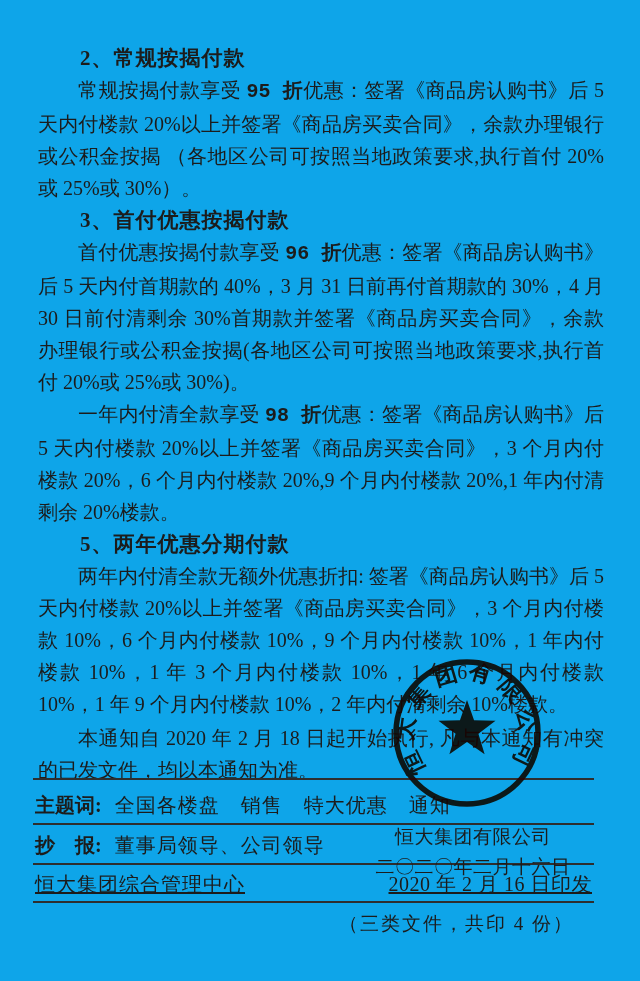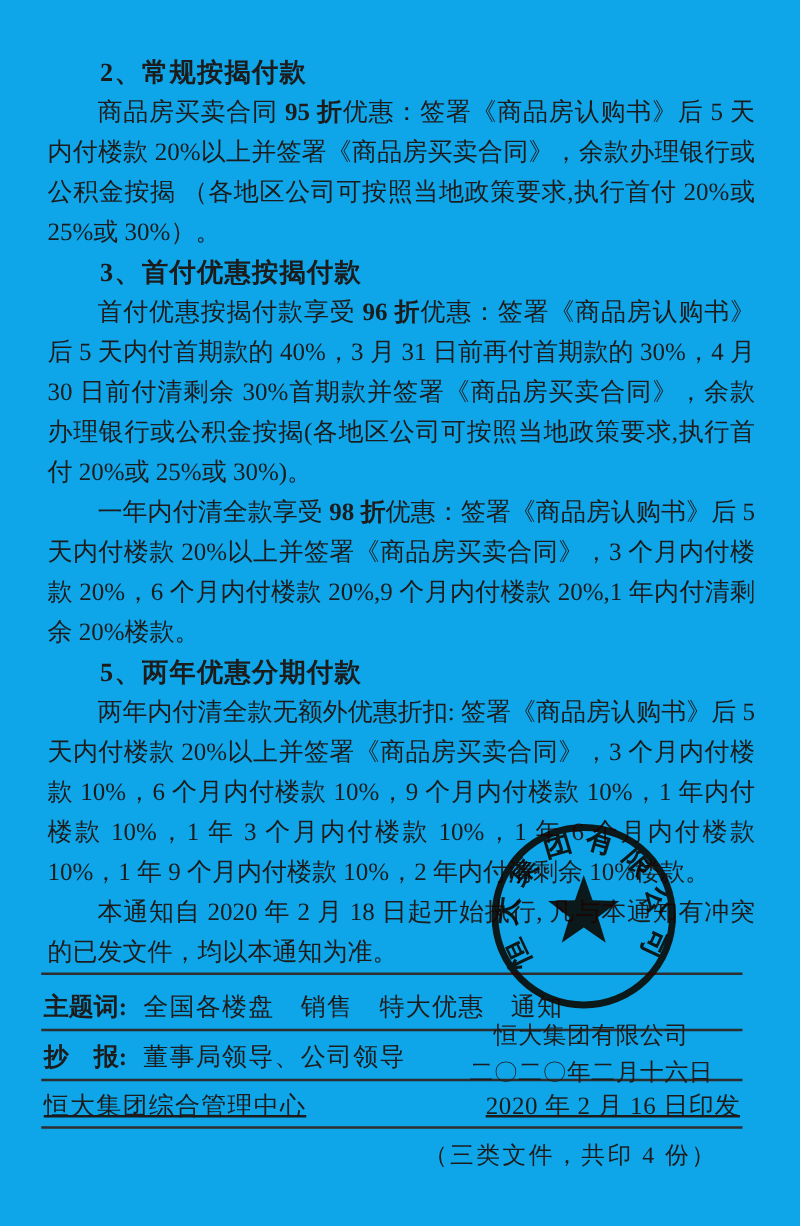--- a/index.html
+++ b/index.html
@@ -29,21 +29,21 @@
     letter-spacing: 1px;
   }
   .sec-para {
     margin: 0;
     font-size: 20px;
     line-height: 32px;
     text-indent: 2em;
     text-align: justify;
     text-justify: inter-ideograph;
   }
-  .bold-run { font-weight: bold; }
+  .bold-run { font-weight: bold; font-family: Liberation Mono, monospace; }
   .closing {
     margin: 0;
     font-size: 20px;
     line-height: 32px;
     text-indent: 2em;
     text-align: justify;
   }
   .signature {
     position: relative;
     z-index: 1;
@@ -107,21 +107,21 @@
   }
 </style>
 </head>
 <body>
 
 <div class="page">
 
   <div class="content">
 
     <h3 class="sec-heading">2、常规按揭付款</h3>
-    <p class="sec-para"><span>商品房买卖合同 </span><span class="bold-run">95 折</span><span>优惠：签署《商品房认购书》后 5 天内付楼款 20%以上并签署《商品房买卖合同》，余款办理银行或公积金按揭 （各地区公司可按照当地政策要求,执行首付 20%或 25%或 30%）。</span></p>
+    <p class="sec-para"><span>常规按揭付款享受 </span><span class="bold-run">95 折</span><span>优惠：签署《商品房认购书》后 5 天内付楼款 20%以上并签署《商品房买卖合同》，余款办理银行或公积金按揭 （各地区公司可按照当地政策要求,执行首付 20%或 25%或 30%）。</span></p>
 
     <h3 class="sec-heading">3、首付优惠按揭付款</h3>
     <p class="sec-para"><span>首付优惠按揭付款享受 </span><span class="bold-run">96 折</span><span>优惠：签署《商品房认购书》后 5 天内付首期款的 40%，3 月 31 日前再付首期款的 30%，4 月 30 日前付清剩余 30%首期款并签署《商品房买卖合同》，余款办理银行或公积金按揭(各地区公司可按照当地政策要求,执行首付 20%或 25%或 30%)。</span></p>
 
     <p class="sec-para"><span>一年内付清全款享受 </span><span class="bold-run">98 折</span><span>优惠：签署《商品房认购书》后 5 天内付楼款 20%以上并签署《商品房买卖合同》，3 个月内付楼款 20%，6 个月内付楼款 20%,9 个月内付楼款 20%,1 年内付清剩余 20%楼款。</span></p>
 
     <h3 class="sec-heading">5、两年优惠分期付款</h3>
     <p class="sec-para"><span>两年内付清全款无额外优惠折扣: 签署《商品房认购书》后 5 天内付楼款 20%以上并签署《商品房买卖合同》，3 个月内付楼款 10%，6 个月内付楼款 10%，9 个月内付楼款 10%，1 年内付楼款 10%，1 年 3 个月内付楼款 10%，1 年 6 个月内付楼款 10%，1 年 9 个月内付楼款 10%，2 年内付清剩余 10%楼款。</span><span class="bold-run"></span><span></span></p>
 
     <p class="closing">本通知自 2020 年 2 月 18 日起开始执行, 凡与本通知有冲突的已发文件，均以本通知为准。</p>

